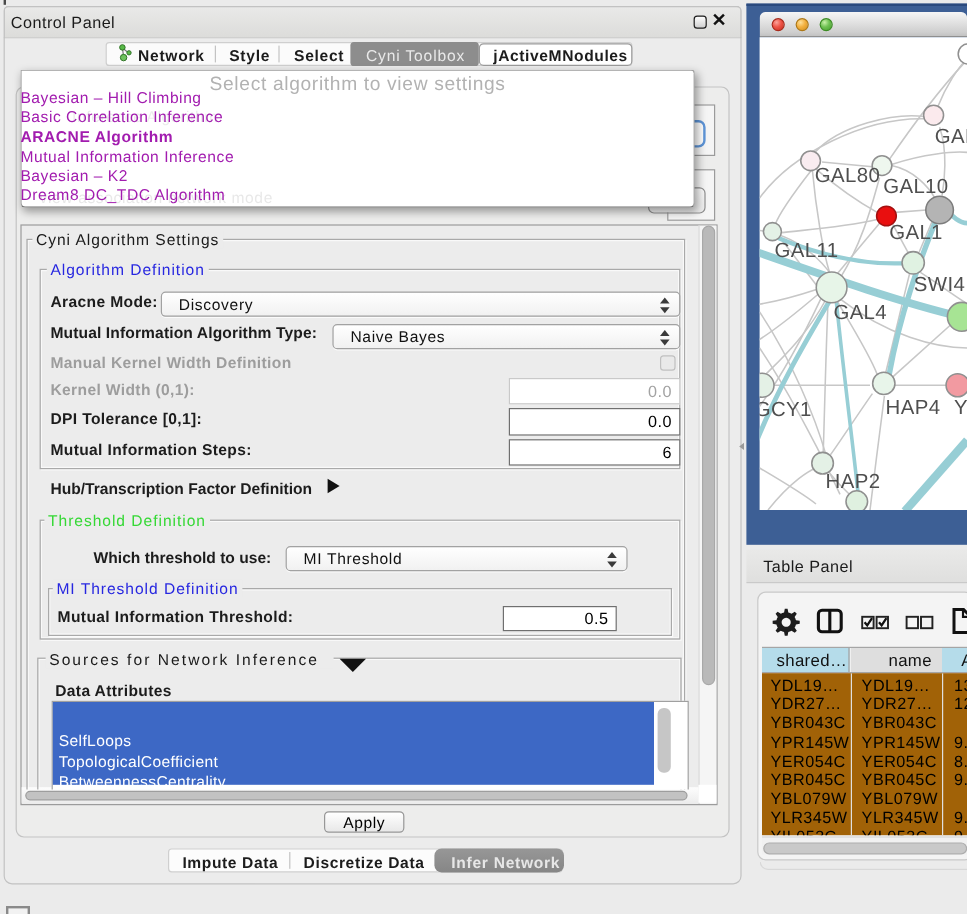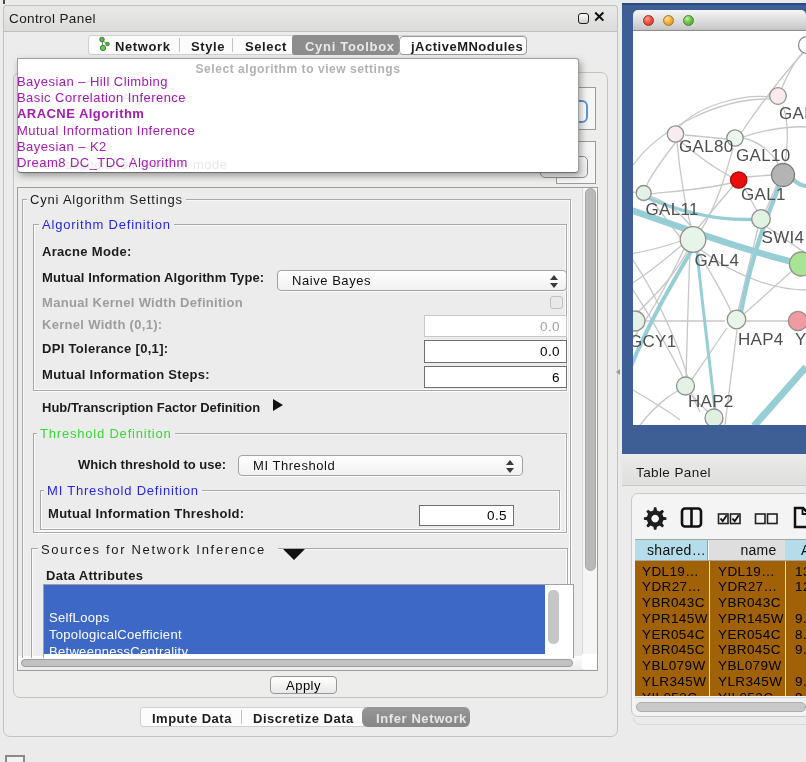--- a/index.html
+++ b/index.html
@@ -39,21 +39,21 @@
 <svg class="abs" style="left:97px; top:36px;" width="16" height="17" viewBox="0 0 16 17">
   <line x1="5" y1="4" x2="10" y2="8" stroke="#7a7a7a" stroke-width="1"></line>
   <line x1="5" y1="4" x2="6" y2="11" stroke="#7a7a7a" stroke-width="1"></line>
   <circle cx="5" cy="3.5" r="2.3" fill="#57b847" stroke="#2c7022" stroke-width="0.8"></circle>
   <circle cx="10.5" cy="8" r="1.8" fill="#57b847" stroke="#2c7022" stroke-width="0.8"></circle>
   <circle cx="6" cy="12" r="2.7" fill="#6ec25d" stroke="#2c7022" stroke-width="0.8"></circle>
 </svg>
 <div class="abs lbl" style="left:115px; top:39px; letter-spacing:0.6px;">Network</div>
 <div class="abs lbl" style="left:191px; top:39px; letter-spacing:0.6px;">Style</div>
 <div class="abs lbl" style="left:245px; top:39px; letter-spacing:0.6px;">Select</div>
-<div class="abs" style="left:305px; top:39px; font-size:13px; font-weight:bold; letter-spacing:0.7px; color:#e9e9e9;">Cyni Toolbox</div>
+<div class="abs" style="left:305px; top:39px; font-size:13px; font-weight:normal; letter-spacing:0.7px; color:#e9e9e9;">Cyni Toolbox</div>
 <div class="abs lbl" style="left:411px; top:39px; letter-spacing:0.5px;">jActiveMNodules</div>
 
 <div class="abs" style="left:13px; top:72px; width:595px; height:626px; background:#ededec; border:1px solid #c3c3c3; border-radius:7px;"></div>
 
 <div class="abs" style="left:556px; top:87px; width:40px; height:43px; background:#f5f5f5; border:1px solid #9b9b9b;"></div>
 <div class="abs" style="left:548px; top:100px; width:40px; height:23px; border:2.4px solid #5e95d8; border-radius:6px; background:#fff;"></div>
 <div class="abs" style="left:556px; top:141px; width:40px; height:43px; background:#f5f5f5; border:1px solid #9b9b9b;"></div>
 <div class="abs" style="left:540px; top:156px; width:48px; height:22px; border:1px solid #8f8f8f; border-radius:5px; background:linear-gradient(#fafafa,#ececec);"></div>
 
 <div class="abs" style="left:17px; top:187px; width:581px; height:484px; border:1px solid #9c9c9c; background:#ececec;"></div>
@@ -68,20 +68,24 @@
 <div class="abs" id="vp" style="left:18px; top:188px; width:564px; height:470px; overflow:hidden;">
 <div style="position:relative; width:564px; height:470px;">
 
   <div class="grp" style="left:4px; top:11px; width:549px; height:470px;"></div>
   <div class="abs gtitle" style="left:9px; top:4px; color:#1a1a1a;">Cyni Algorithm Settings</div>
 
   <div class="grp" style="left:15px; top:36px; width:534px; height:167px;"></div>
   <div class="abs gtitle" style="left:21px; top:29px; color:#2727e0;">Algorithm Definition</div>
 
   <div class="abs lbl" style="left:24px; top:56px;">Aracne Mode:</div>
+  <div class="combo" style="left:116px; top:55px; width:433px; height:21px;">
+        <span class="ct">Discovery</span>
+        <span class="spin"></span>
+      </div>
 
   <div class="abs lbl" style="left:24px; top:82px; letter-spacing:0.1px;">Mutual Information Algorithm Type:</div>
   <div class="combo" style="left:259px; top:82px; width:290px; height:21px;">
         <span class="ct">Naive Bayes</span>
         <span class="spin"></span>
       </div>
 
   <div class="abs lbl dis" style="left:24px; top:107px;">Manual Kernel Width Definition</div>
   <div class="abs" style="left:532px; top:108px; width:13px; height:13px; background:#e9e9e9; border:1px solid #c0c0c0; border-radius:3px;"></div>
 
@@ -132,21 +136,21 @@
 <div class="abs lbl" style="left:253px; top:711px; letter-spacing:0.5px;">Discretize Data</div>
 <div class="abs" style="left:376px; top:711px; font-size:13px; font-weight:bold; letter-spacing:0.6px; color:#e7e7e7;">Infer Network</div>
 
 <div class="abs" style="left:5px; top:755px; width:20px; height:10px; border:2px solid #8a8a8a; background:#f2f2f2;"></div>
 
 <div class="abs" style="left:616px; top:369px; width:0; height:0; border-top:3px solid transparent; border-bottom:3px solid transparent; border-right:4px solid #9a9a9a;"></div>
 
 <div class="abs" style="left:17px; top:58px; width:562px; height:115px; background:#fff; border:1px solid #9e9e9e; border-bottom-color:#6f6f6f; border-radius:0 3px 4px 4px; box-shadow:2px 3px 7px rgba(0,0,0,0.35); z-index:50;"></div>
 <div class="abs" style="left:60px; top:90px; font-size:13px; letter-spacing:0.5px; color:rgba(130,130,130,0.16); z-index:51;">Inference Algorithm</div>
 <div class="abs" style="left:33px; top:157px; font-size:13px; letter-spacing:0.5px; color:rgba(130,130,130,0.18); z-index:51;">view association network mode</div>
-<div class="abs" style="left:0; top:62px; width:596px; text-align:center; font-size:12px; font-weight:bold; letter-spacing:0.55px; color:#b2b2b2; z-index:51;">Select algorithm to view settings</div>
+<div class="abs" style="left:0; top:62px; width:596px; text-align:center; font-size:16px; font-weight:normal; letter-spacing:0.55px; color:#b2b2b2; z-index:51;">Select algorithm to view settings</div>
 <div class="abs" style="left:17px; top:74px; font-size:13px; letter-spacing:0.45px; color:#a21caf; line-height:16.2px; z-index:51;">Bayesian – Hill Climbing<br>Basic Correlation Inference<br><span class="b">ARACNE Algorithm</span><br>Mutual Information Inference<br>Bayesian – K2<br>Dream8 DC_TDC Algorithm</div>
 
 <div class="abs" style="left:622px; top:3px; width:184px; height:451px; background:#3d5f95;"></div>
 <div class="abs" style="left:622px; top:3px; width:184px; height:2px; background:#2b4a7e;"></div>
 
 <div class="abs" style="left:633px; top:10px; width:173px; height:21px; border-radius:5px 5px 0 0; background:linear-gradient(#f6f6f6,#cecece 85%,#c2c2c2); border-bottom:1px solid #8f8f8f;"></div>
 <div class="abs" style="left:643px; top:15px; width:11px; height:11px; border-radius:50%; background:radial-gradient(circle at 35% 30%, #fba39a, #ee5447 45%, #c52e1f); border:0.5px solid #a82a1c;"></div>
 <div class="abs" style="left:663px; top:15px; width:11px; height:11px; border-radius:50%; background:radial-gradient(circle at 35% 30%, #fde09a, #f3b03f 45%, #d08e1e); border:0.5px solid #ad7817;"></div>
 <div class="abs" style="left:683px; top:15px; width:11px; height:11px; border-radius:50%; background:radial-gradient(circle at 35% 30%, #c8f0a8, #6fc153 45%, #44a029); border:0.5px solid #3c8c24;"></div>
 

